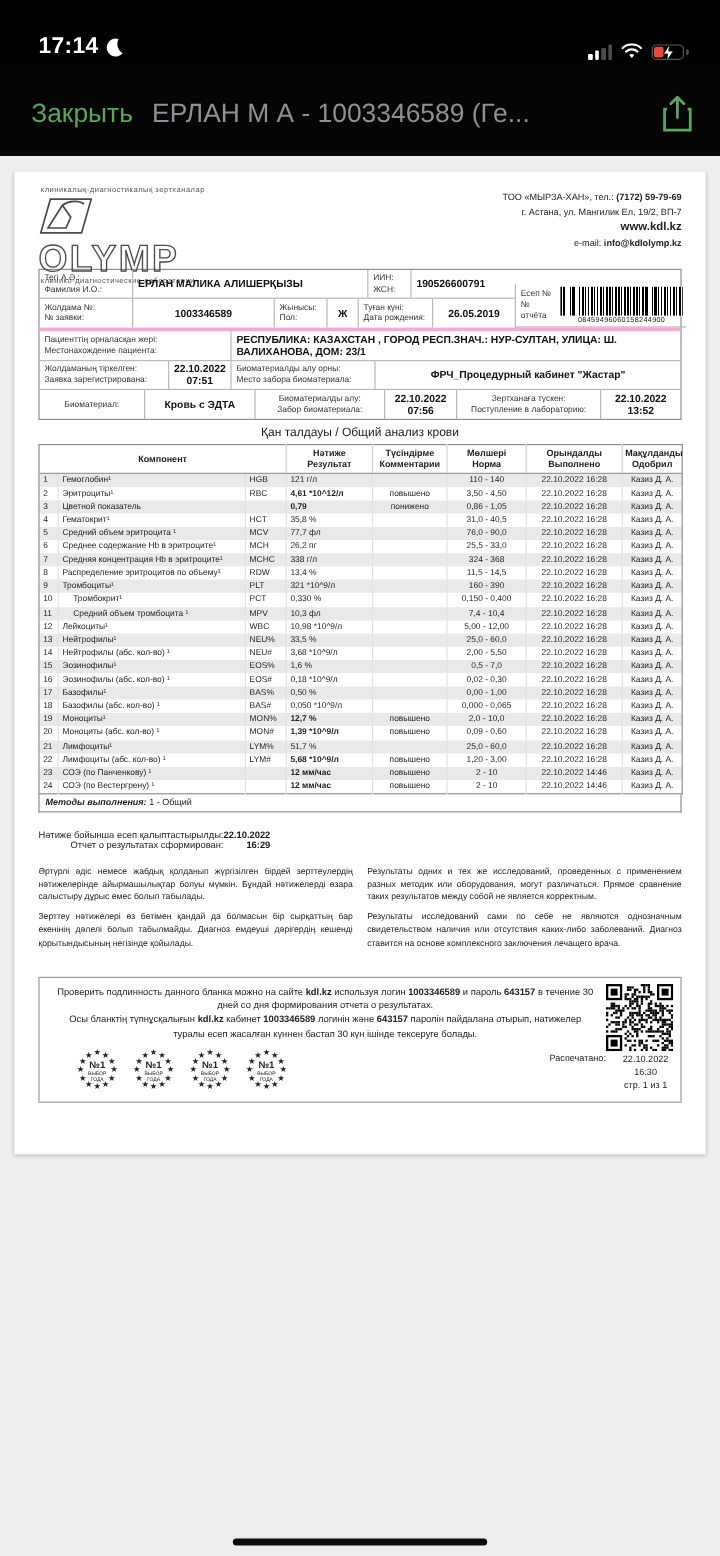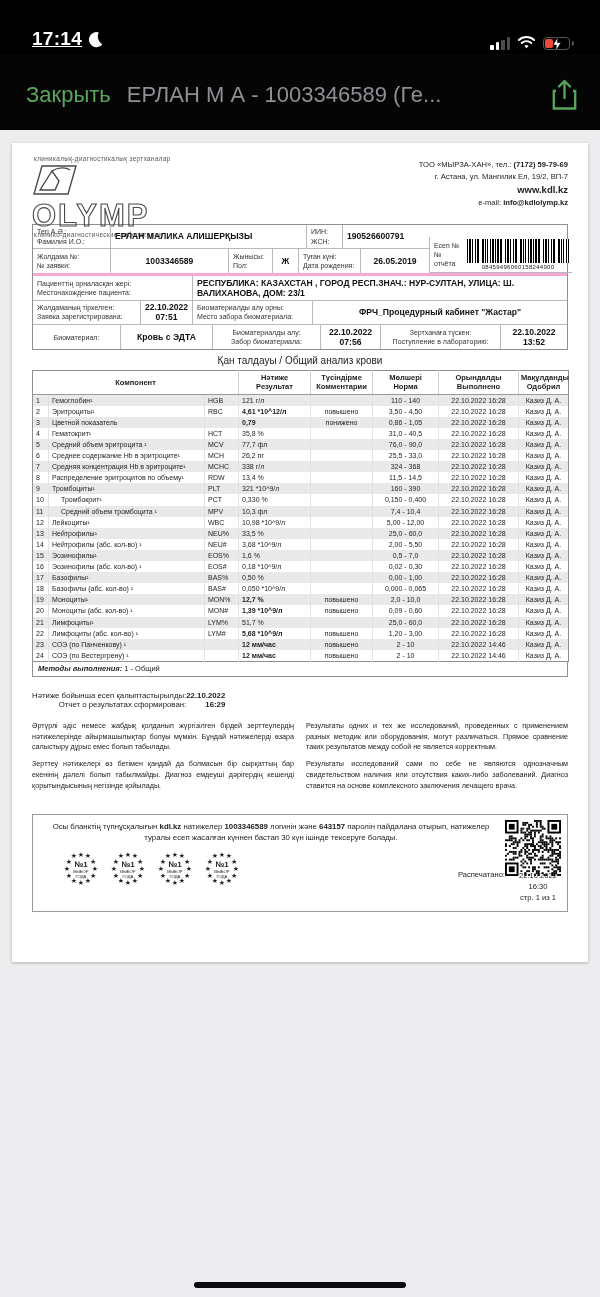--- a/index.html
+++ b/index.html
@@ -3,21 +3,21 @@
 <meta charset="utf-8">
 <style>
   * { margin:0; padding:0; box-sizing:border-box; }
   html,body { background:#000; }
   body { font-family:"Liberation Sans", sans-serif; }
   .screen { position:relative; width:600px; height:1297px; background:#000; overflow:hidden; margin:0 auto; }
 
   
   .statusbar { height:54px; display:flex; align-items:flex-end; justify-content:space-between; padding:0 30px 4px 32px; background:#000; }
   .sb-left { display:flex; align-items:center; gap:5px; }
-  .sb-time { color:#fff; font-size:19px; font-weight:700; letter-spacing:.3px;text-decoration:underline; }
+  .sb-time { color:#fff; font-size:19px; font-weight:700; letter-spacing:.3px; }
   .sb-right { display:flex; align-items:center; gap:7px; }
   .sig { display:flex; align-items:flex-end; gap:2px; height:13px; }
   .sig i { display:block; width:3.5px; border-radius:1px; background:#4c4c50; }
   .sig i:nth-child(1){ height:5px;  background:#fff; }
   .sig i:nth-child(2){ height:8px;  background:#fff; }
   .sig i:nth-child(3){ height:10px; }
   .sig i:nth-child(4){ height:13px; }
   .batt { position:relative; width:27px; height:13px; border:1.5px solid #57575b; border-radius:4px; }
   .batt::after { content:""; position:absolute; right:-5px; top:3px; width:2.5px; height:5px; background:#57575b; border-radius:0 2px 2px 0; }
   .batt-fill { position:absolute; left:1px; top:1px; bottom:1px; width:8px; background:#eb4a38; border-radius:2px; }
@@ -577,21 +577,22 @@
           <p>Әртүрлі әдіс немесе жабдық қолданып жүргізілген бірдей зерттеулердің нәтижелерінде айырмашылықтар болуы мүмкін. Бұндай нәтижелерді өзара салыстыру дұрыс емес болып табылады.</p>
           <p>Зерттеу нәтижелері өз бетімен қандай да болмасын бір сырқаттың бар екенінің дәлелі болып табылмайды. Диагноз емдеуші дәрігердің кешенді қорытындысының негізінде қойылады.</p>
         </div>
         <div>
           <p>Результаты одних и тех же исследований, проведенных с применением разных методик или оборудования, могут различаться. Прямое сравнение таких результатов между собой не является корректным.</p>
           <p>Результаты исследований сами по себе не являются однозначным свидетельством наличия или отсутствия каких-либо заболеваний. Диагноз ставится на основе комплексного заключения лечащего врача.</p>
         </div>
       </div>
 
       <div class="verify">
-        <div class="vline"><span>Осы бланктің түпнұсқалығын </span><b>kdl.kz</b><span> натижелер </span><b>1003346589</b><span> логинін және </span><b>643157</b><span> паролін пайдалана отырып, натижелер туралы есеп жасалған күннен бастап 30 күн ішінде тексеруге болады.</span></div>
+        <div class="vline"><span>Проверить подлинность данного бланка можно на сайте </span><b>kdl.kz</b><span> используя логин </span><b>1003346589</b><span> и пароль </span><b>643157</b><span> в течение 30 дней со дня формирования отчета о результатах.</span></div>
+        <div class="vline"><span>Осы бланктің түпнұсқалығын </span><b>kdl.kz</b><span> кабинет </span><b>1003346589</b><span> логинін және </span><b>643157</b><span> паролін пайдалана отырып, натижелер туралы есеп жасалған күннен бастап 30 күн ішінде тексеруге болады.</span></div>
         <svg class="qr" id="qr" width="56" height="56" viewBox="0 0 29 29">
             <rect x="0" y="0" width="29" height="29" fill="#fff"></rect>
             <rect x="15" y="0" width="1" height="1" fill="#000"></rect>
             <rect x="16" y="0" width="1" height="1" fill="#000"></rect>
             <rect x="17" y="0" width="1" height="1" fill="#000"></rect>
             <rect x="18" y="0" width="1" height="1" fill="#000"></rect>
             <rect x="9" y="1" width="1" height="1" fill="#000"></rect>
             <rect x="10" y="1" width="1" height="1" fill="#000"></rect>
             <rect x="11" y="1" width="1" height="1" fill="#000"></rect>
             <rect x="16" y="1" width="1" height="1" fill="#000"></rect>

